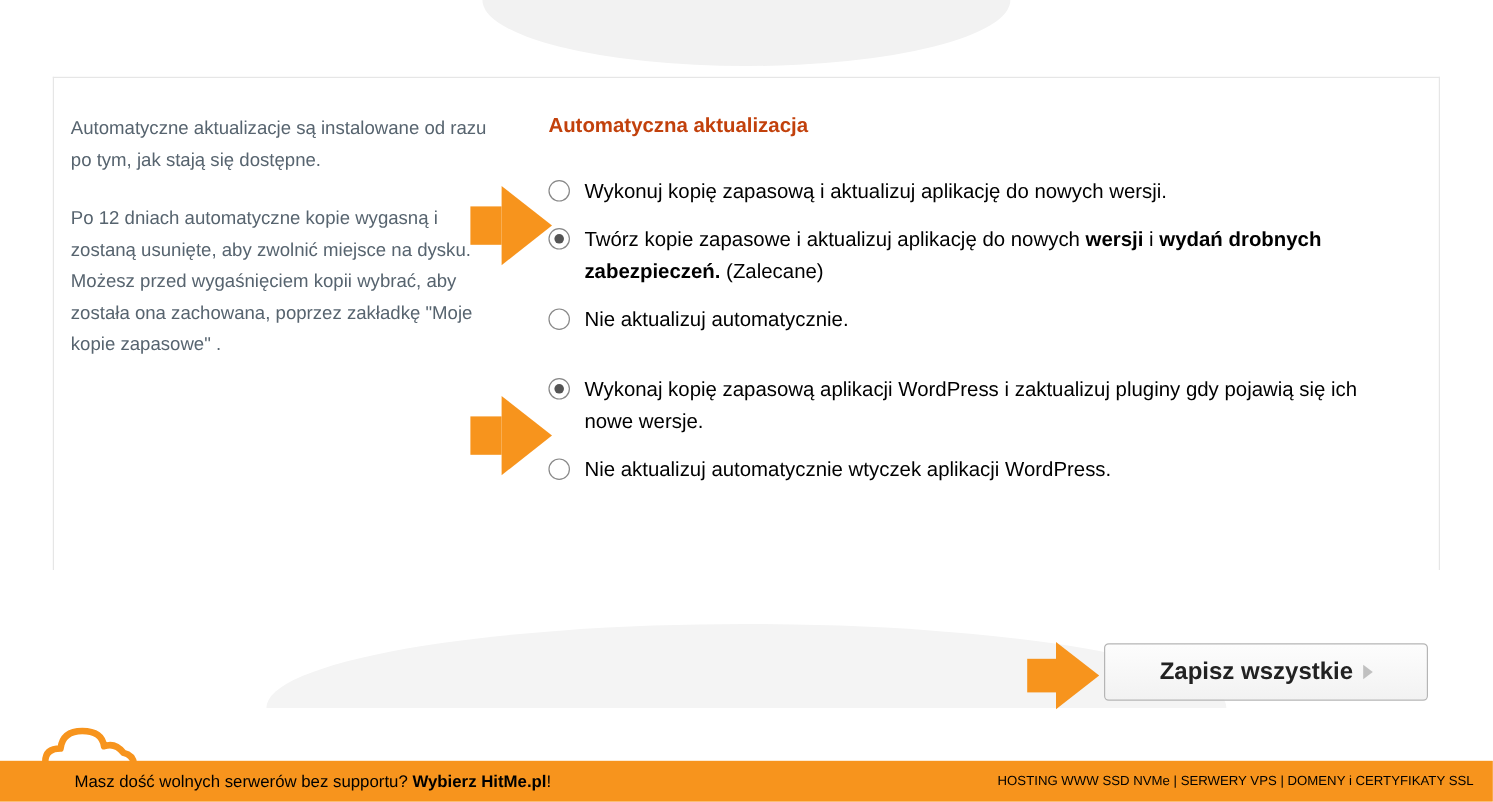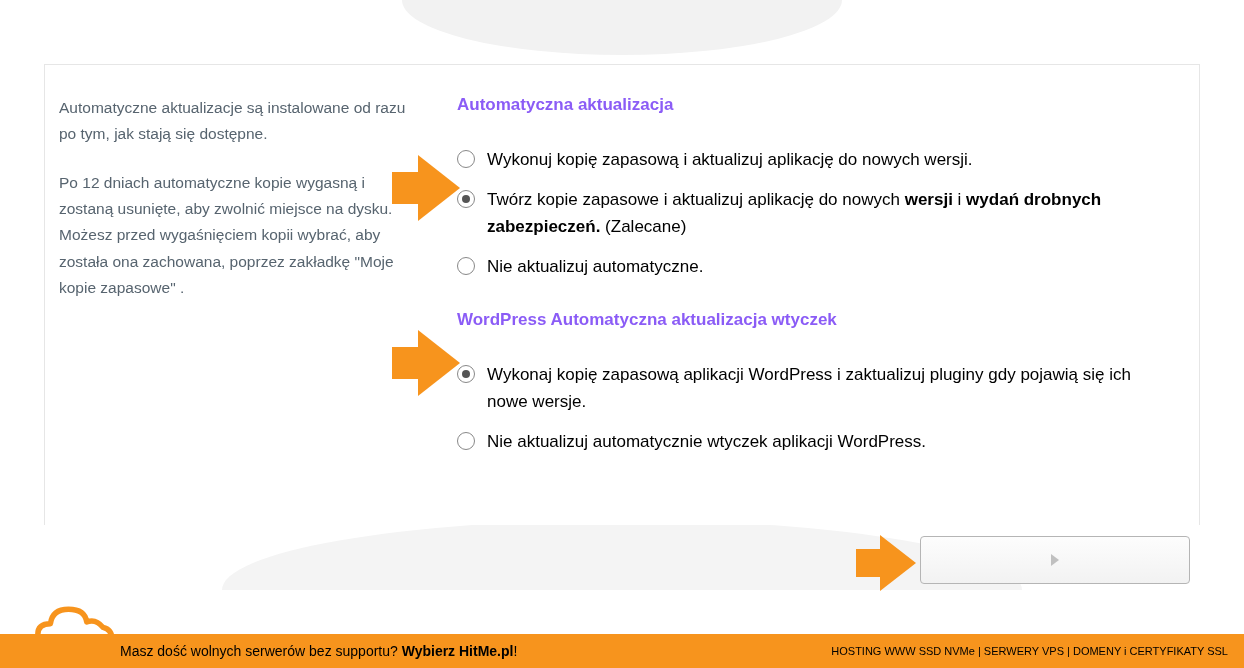--- a/index.html
+++ b/index.html
@@ -55,21 +55,21 @@
   }
   .info-col p { margin-bottom: 22px; }
 
   .options-col {
     flex: 1;
   }
 
   .section-title {
     font-weight: bold;
     font-size: 17px;
-    color: #8b5cf6;
+    color: #c2410c;
     margin-bottom: 12px;
   }
 
   .radio-group { margin-bottom: 30px; margin-top: 32px; }
 
   .radio-row {
     display: flex;
     align-items: flex-start;
     gap: 12px;
     margin-bottom: 14px;
@@ -150,21 +150,21 @@
     position: absolute;
     bottom: 0;
     left: 0; right: 0;
     height: 34px;
     background: #f7941d;
     color: #000;
     font-size: 14px;
     display: flex;
     align-items: center;
     justify-content: space-between;
-    padding: 0 16px 0 120px;
+    padding: 0 16px 0 62px;
   }
   .footer-right { font-weight: normal; font-size: 11px; }
 
   .cloud {
     position: absolute;
     bottom: 8px;
     left: 28px;
     width: 92px;
     height: 58px;
   }
@@ -191,44 +191,44 @@
         <span>Wykonuj kopię zapasową i aktualizuj aplikację do nowych wersji.</span>
       </div>
       <div class="radio-row">
         <span class="radio selected"></span>
         <span>
           <span>Twórz kopie zapasowe i aktualizuj aplikację do nowych </span><b>wersji</b><span> i </span><b>wydań drobnych zabezpieczeń.</b><span> (Zalecane)</span>
         </span>
       </div>
       <div class="radio-row">
         <span class="radio"></span>
-        <span>Nie aktualizuj automatyczne.</span>
+        <span>Nie aktualizuj automatycznie.</span>
       </div>
     </div>
 
-    <div class="section-title">WordPress Automatyczna aktualizacja wtyczek</div>
     <div class="radio-group">
       <div class="radio-row">
         <span class="radio selected"></span>
         <span>Wykonaj kopię zapasową aplikacji WordPress i zaktualizuj pluginy gdy pojawią się ich nowe wersje.</span>
       </div>
       <div class="radio-row">
         <span class="radio"></span>
         <span>Nie aktualizuj automatycznie wtyczek aplikacji WordPress.</span>
       </div>
     </div>
 
   </div>
 </div>
 
 <div class="arrow arrow-1"></div>
 <div class="arrow arrow-2"></div>
 <div class="arrow arrow-3"></div>
 
 <button class="save-btn">
+  <span>Zapisz wszystkie</span>
   <span class="tri"></span>
 </button>
 
 <div class="cloud">
   <svg viewBox="0 0 100 64">
     <path d="M25 50 Q10 50 10 36 Q10 24 24 24 Q26 8 44 8 Q62 8 64 22 Q74 18 82 28 Q92 30 92 42 Q92 50 82 50 Z" fill="#fff" stroke="#f7941d" stroke-width="6" stroke-linejoin="round"></path>
   </svg>
 </div>
 
 <div class="footer">

